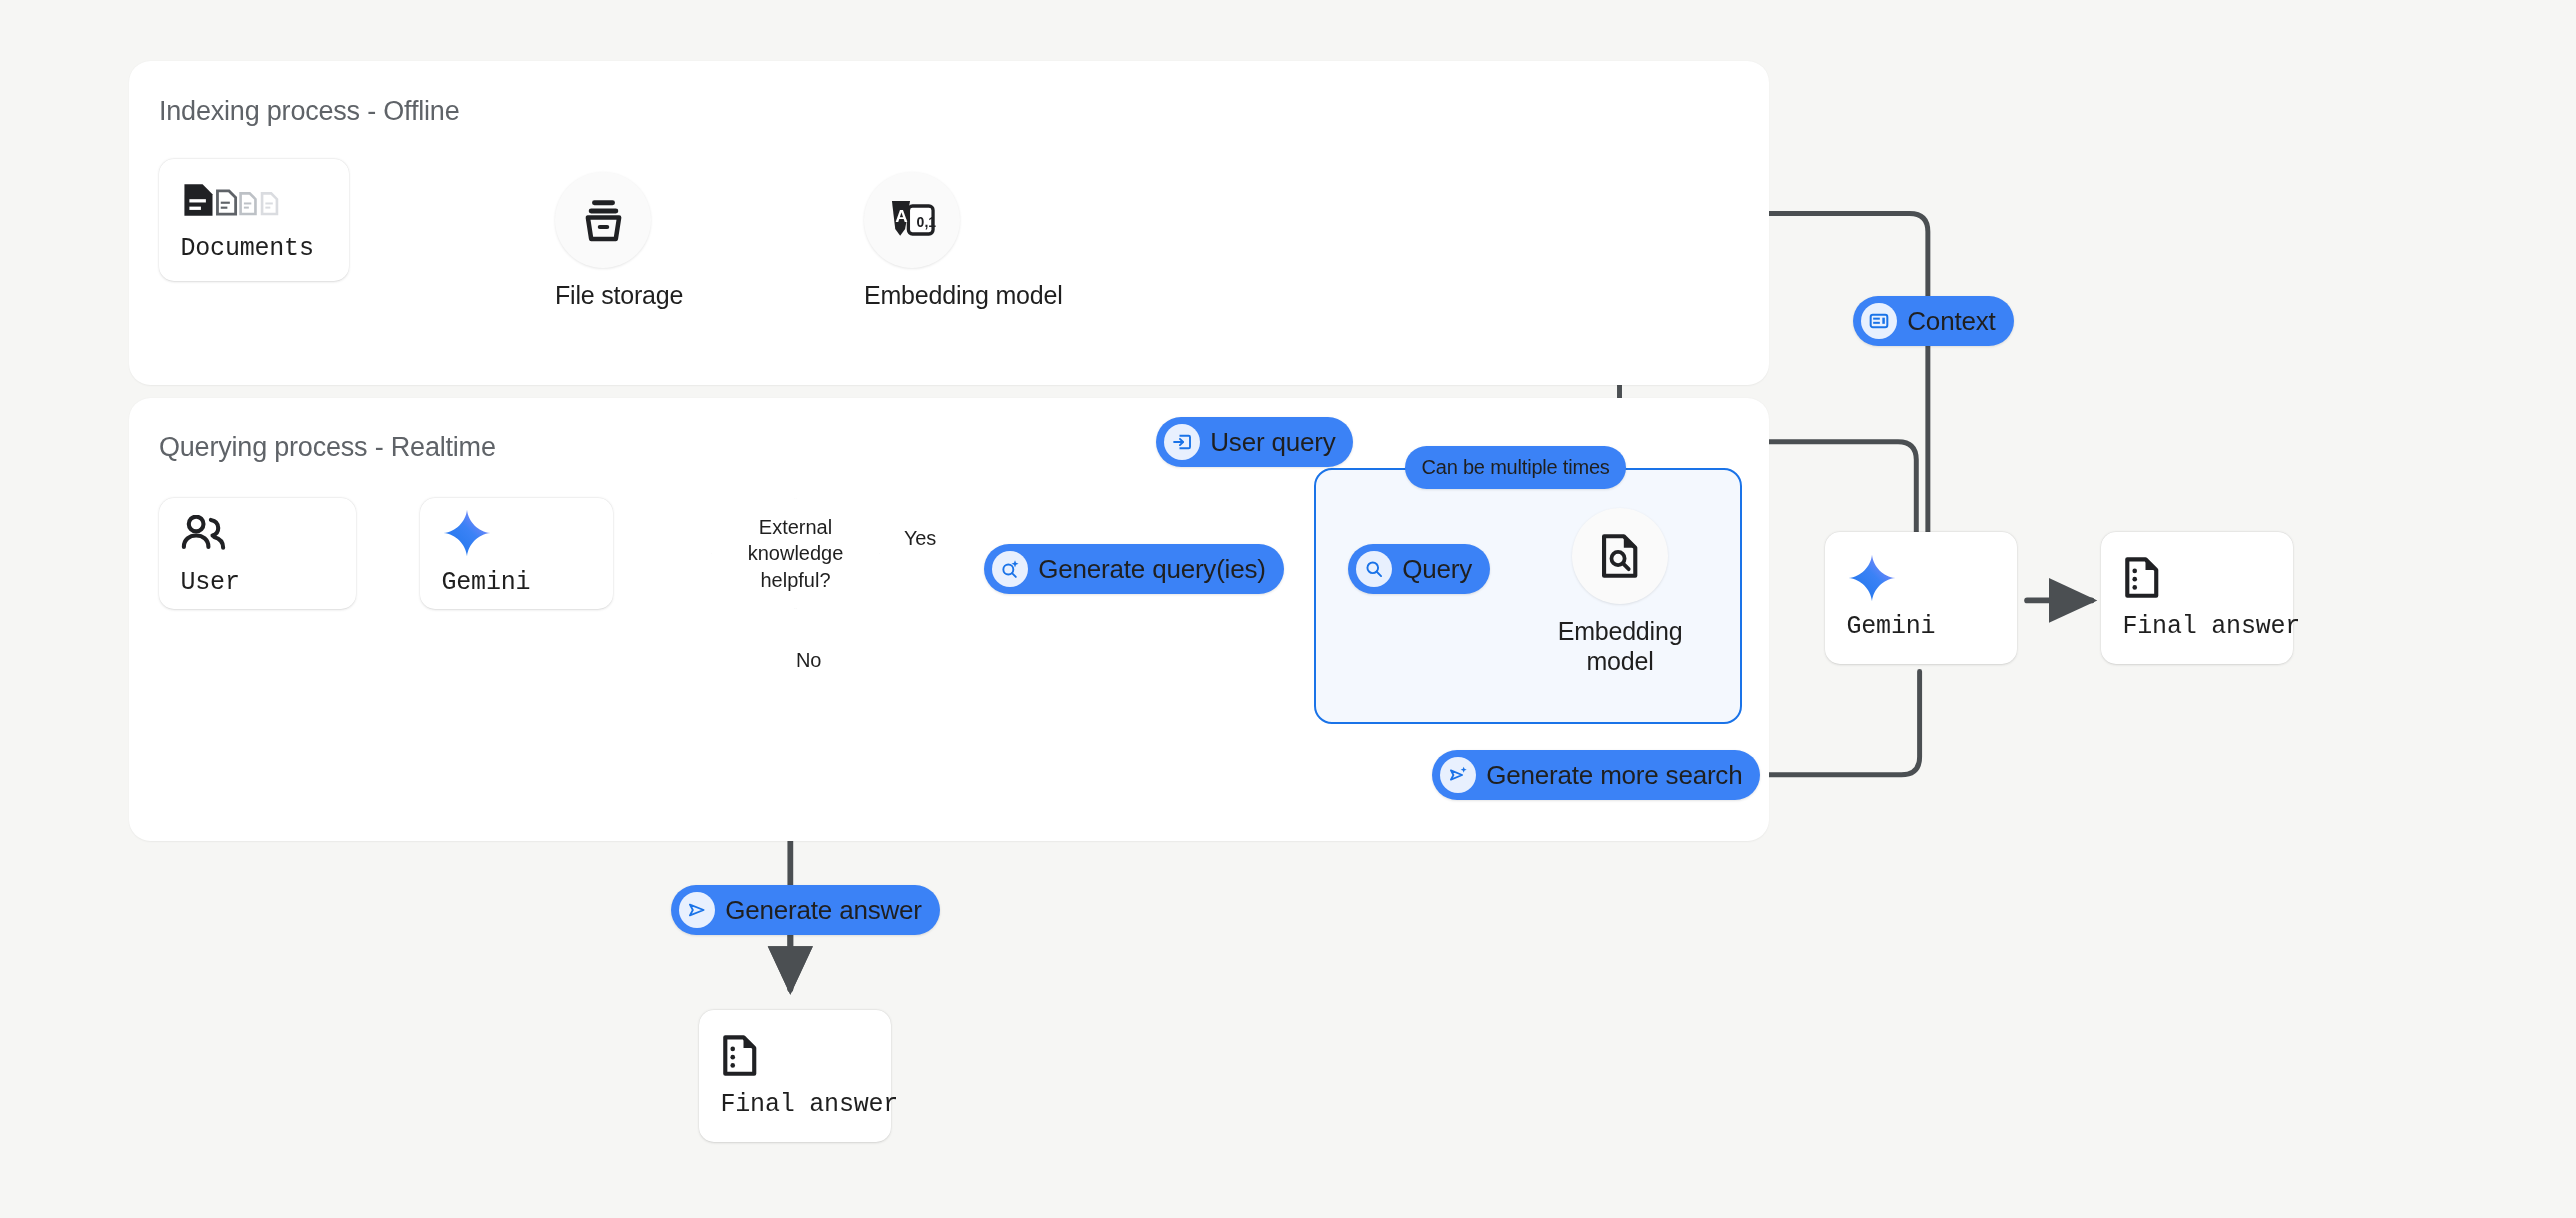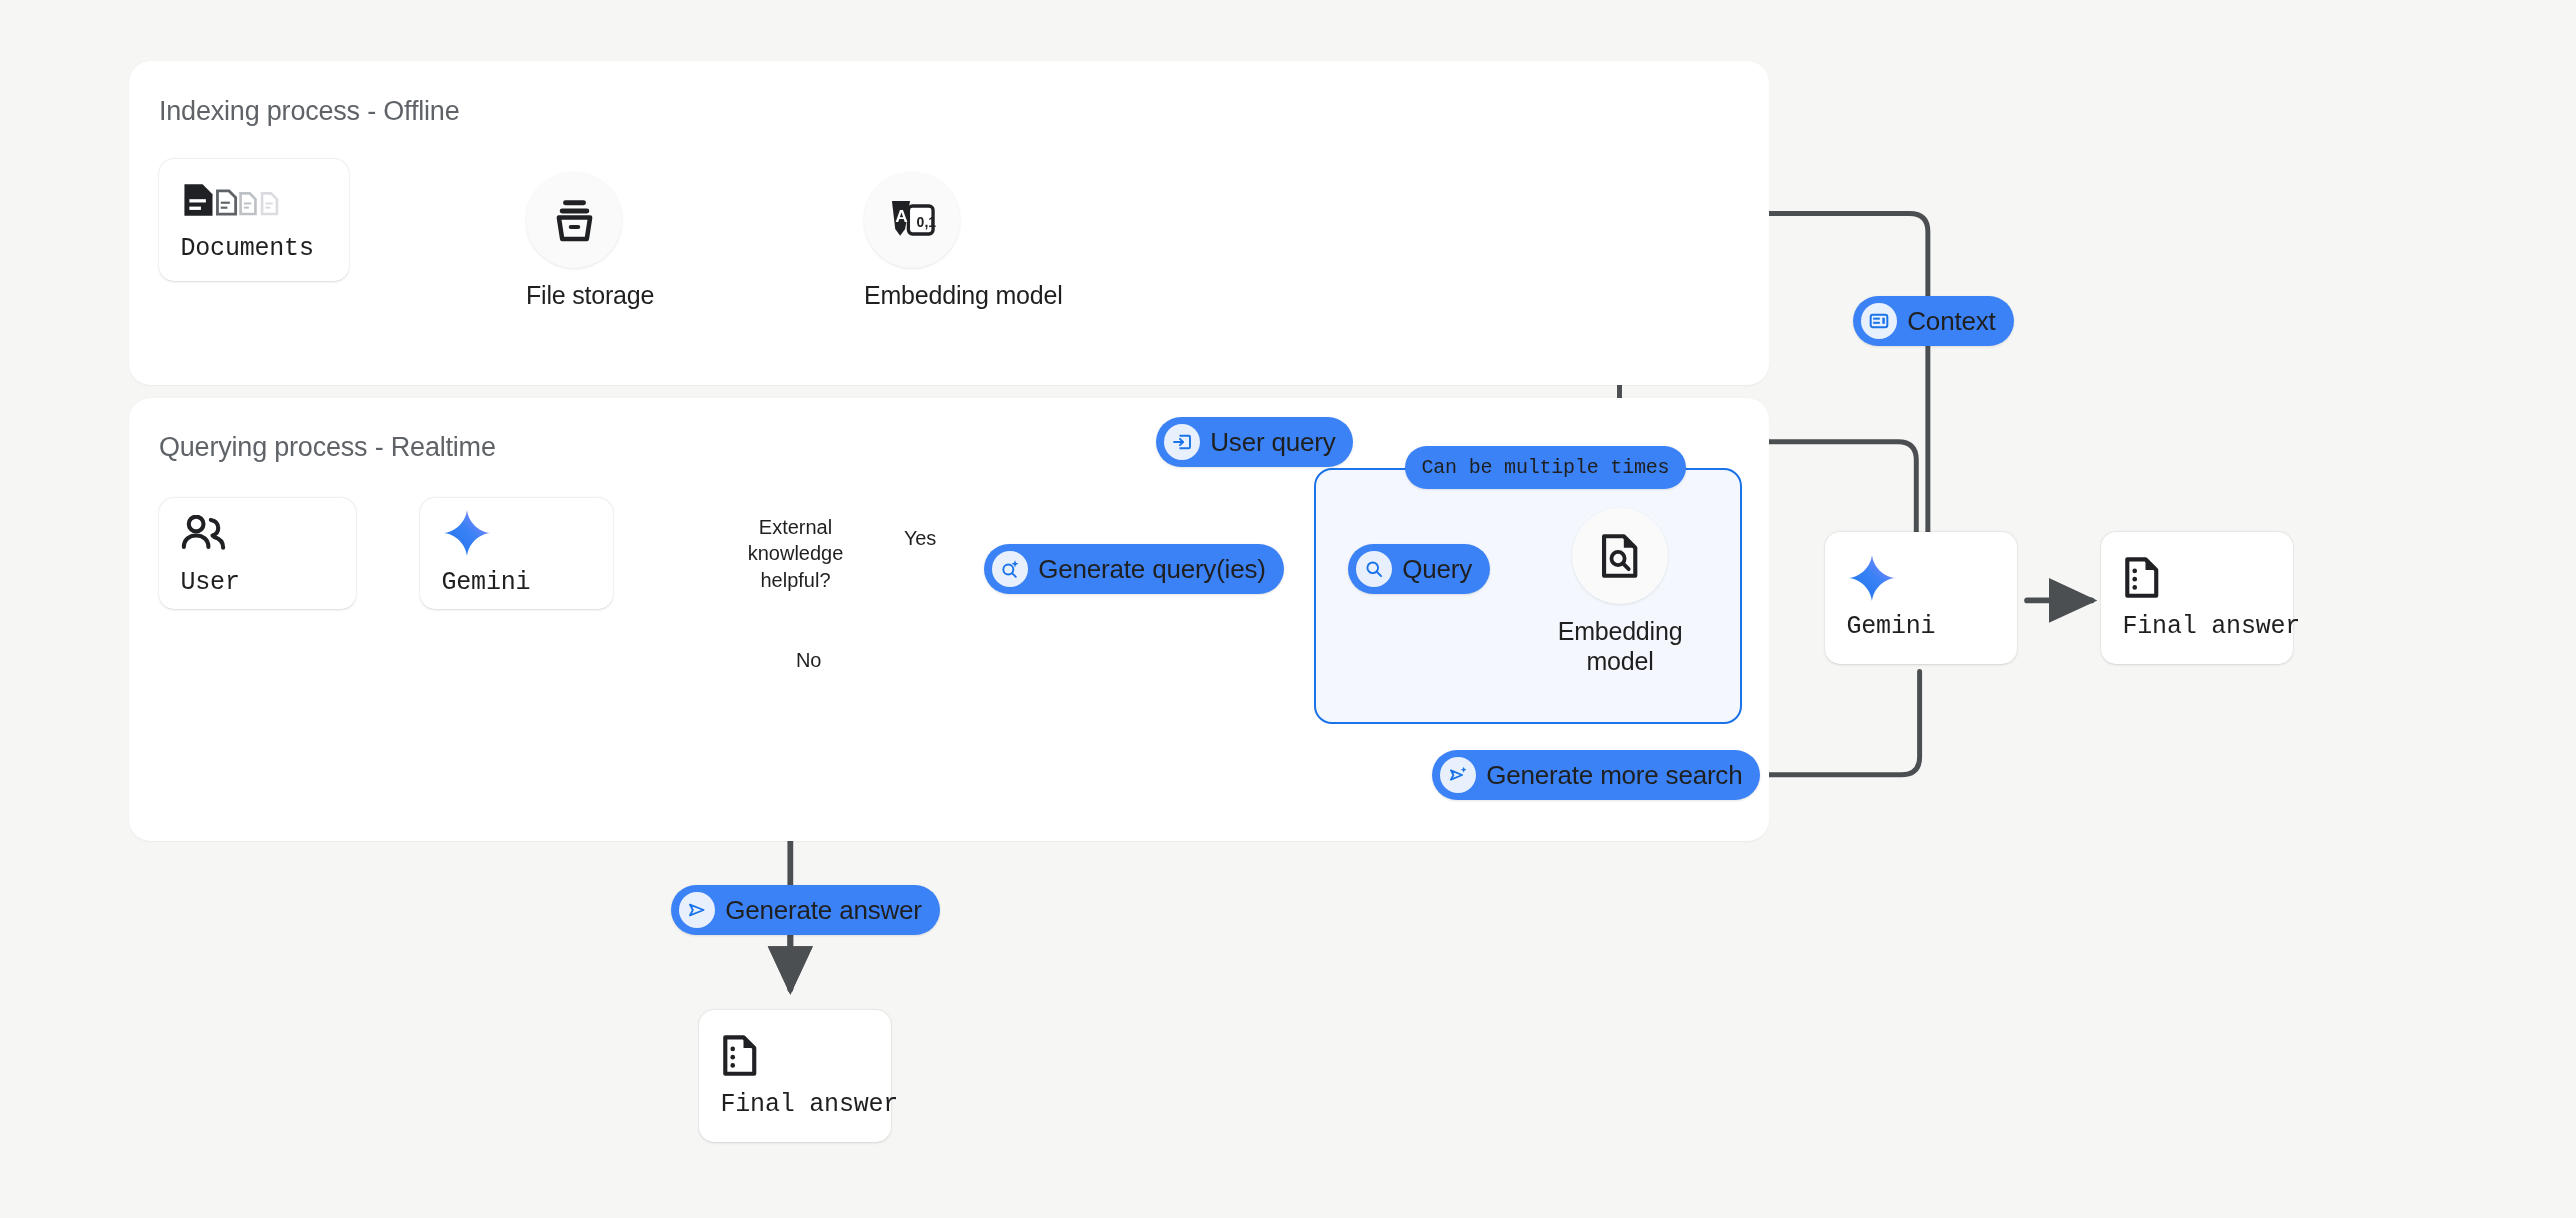--- a/index.html
+++ b/index.html
@@ -85,21 +85,21 @@
     width: 36px; height: 36px; border-radius: 50%;
     background: #e8f0fe;
     display: flex; align-items: center; justify-content: center;
     margin-right: 10px;
     flex: 0 0 auto;
   }
   .pill .pilltext { font-size: 26px; color: #1f1f1f; letter-spacing: -0.2px; }
 
   
   .pill.plain { padding: 0 16.5px; height: 43px; }
-  .pill.plain .pilltext { font-size: 20px; color: #1f1f1f; font-family: Liberation Mono, monospace; }
+  .pill.plain .pilltext { font-size: 20px; color: #1f1f1f; }
 
   
   #decision { position: absolute; left: 711px; top: 498px; width: 169px; height: 111px; }
   #decision .dia {
     position: absolute; inset: 0;
     background: #fff;
     box-shadow: 0 0.8px 3.3px rgba(0,0,0,.12);
     clip-path: polygon(50% 0, 100% 50%, 50% 100%, 0 50%);
   }
   #decision .diatext {
@@ -213,21 +213,21 @@
         <rect x="76" y="26" width="9" height="2.4" fill="#bdc1c6"></rect>
         <rect x="76" y="31" width="6" height="2.4" fill="#bdc1c6"></rect>
         <path d="M98,15 h11 l7,7 v18 h-18 z" fill="none" stroke="#dadce0" stroke-width="3.2"></path>
         <rect x="102" y="26" width="9" height="2.4" fill="#dadce0"></rect>
         <rect x="102" y="31" width="6" height="2.4" fill="#dadce0"></rect>
       </svg>
     </div>
     <div class="cardlabel">Documents</div>
   </div>
 
-  <div class="circle-node" style="left:526px; top:172px;">
+  <div class="circle-node" style="left:555px; top:172px;">
     <div class="circle">
       <svg width="43" height="46" viewBox="0 0 52 56">
         <rect x="12" y="4" width="28" height="6" rx="3" fill="#202124"></rect>
         <rect x="8" y="14" width="36" height="6" rx="3" fill="#202124"></rect>
         <path d="M7,25 h38 l-4,26 h-30 z" fill="none" stroke="#202124" stroke-width="5.5" stroke-linejoin="round"></path>
         <rect x="19" y="34" width="14" height="5" rx="2.5" fill="#202124"></rect>
       </svg>
     </div>
     <div class="clabel">File storage</div>
   </div>

